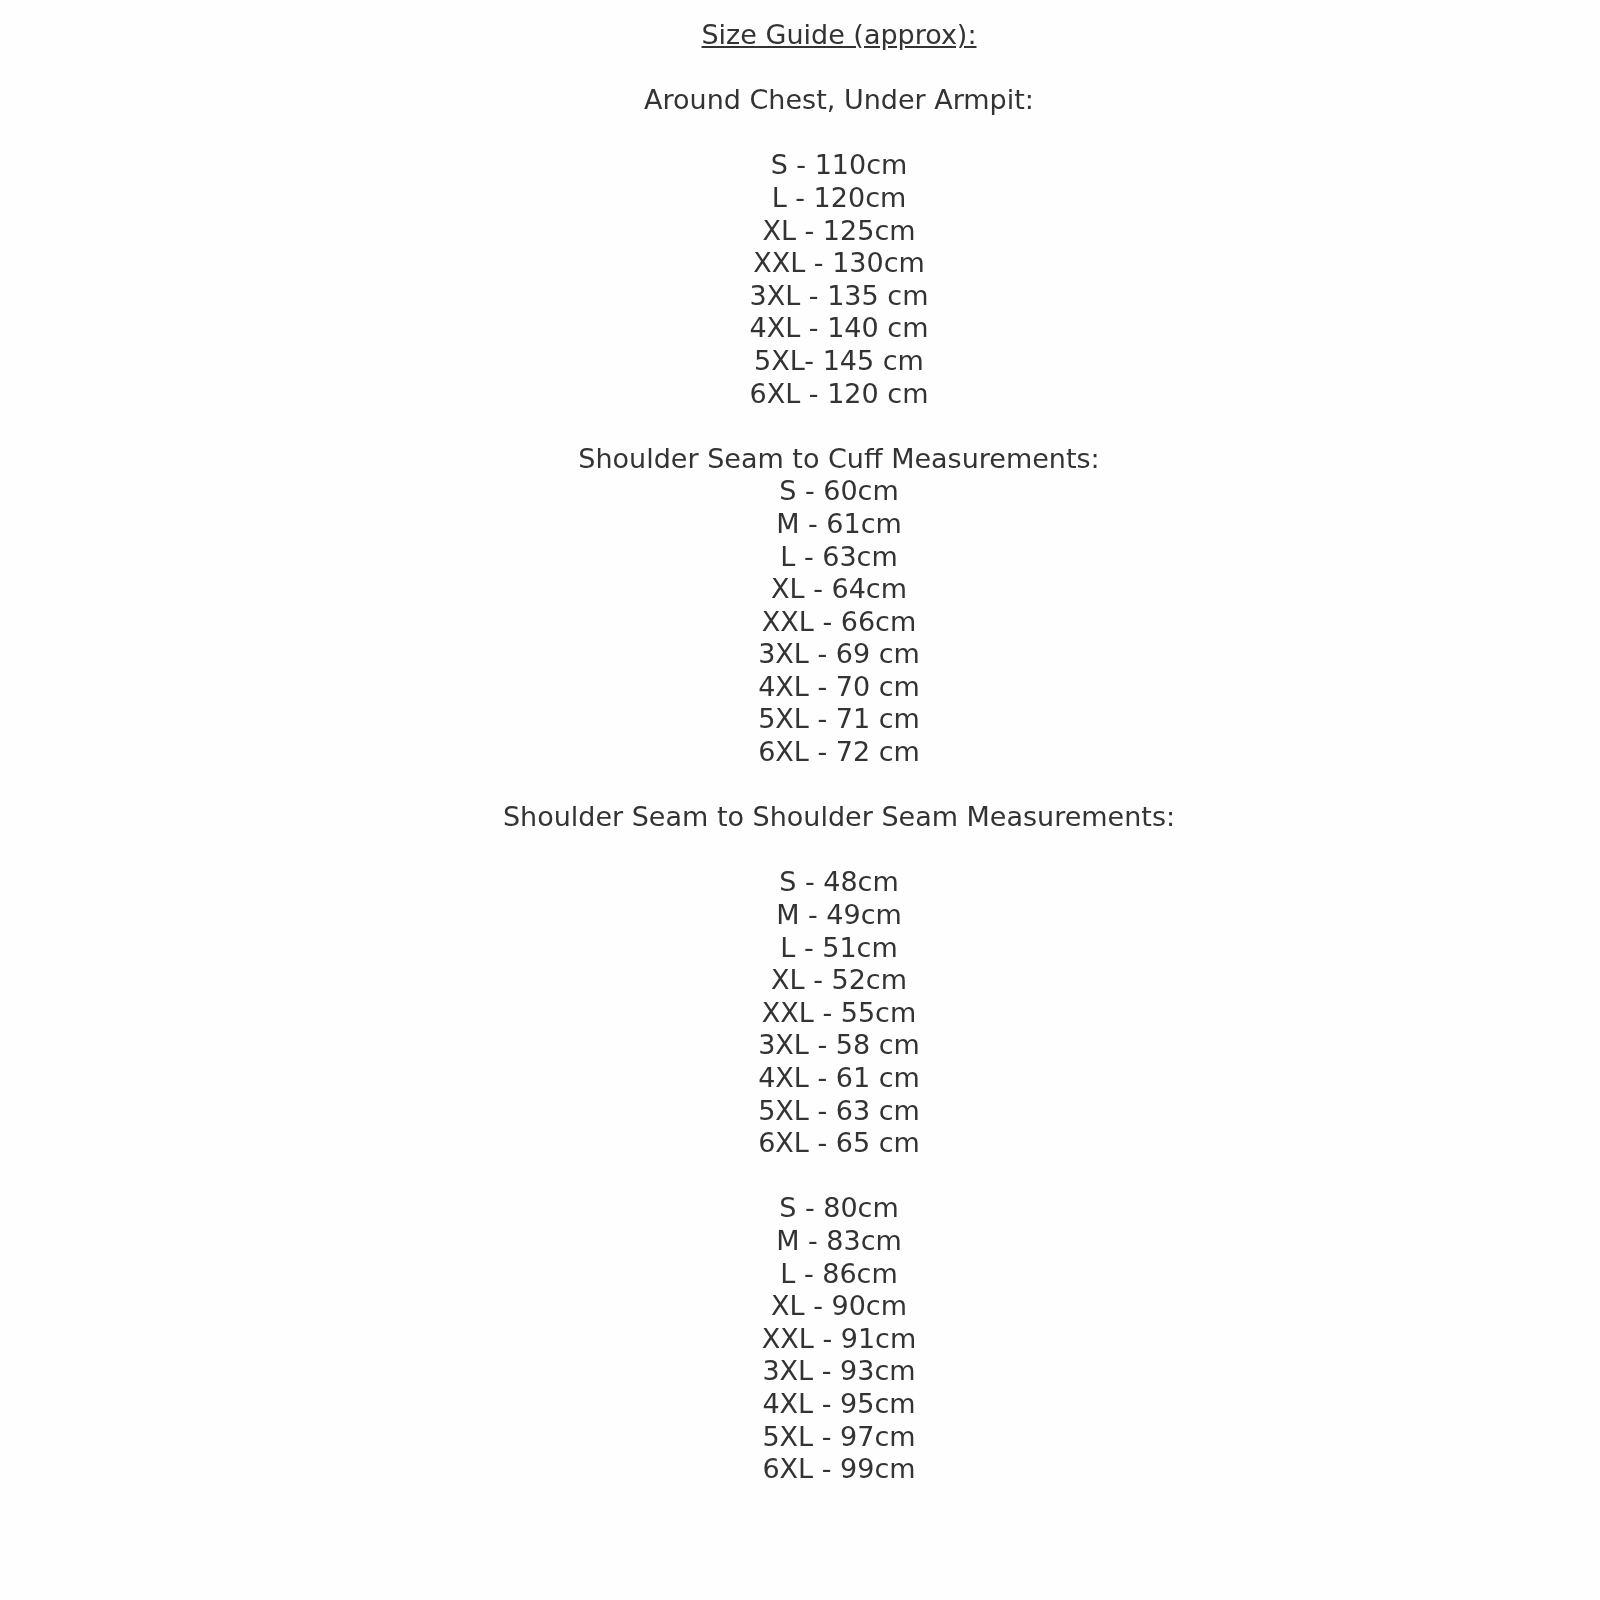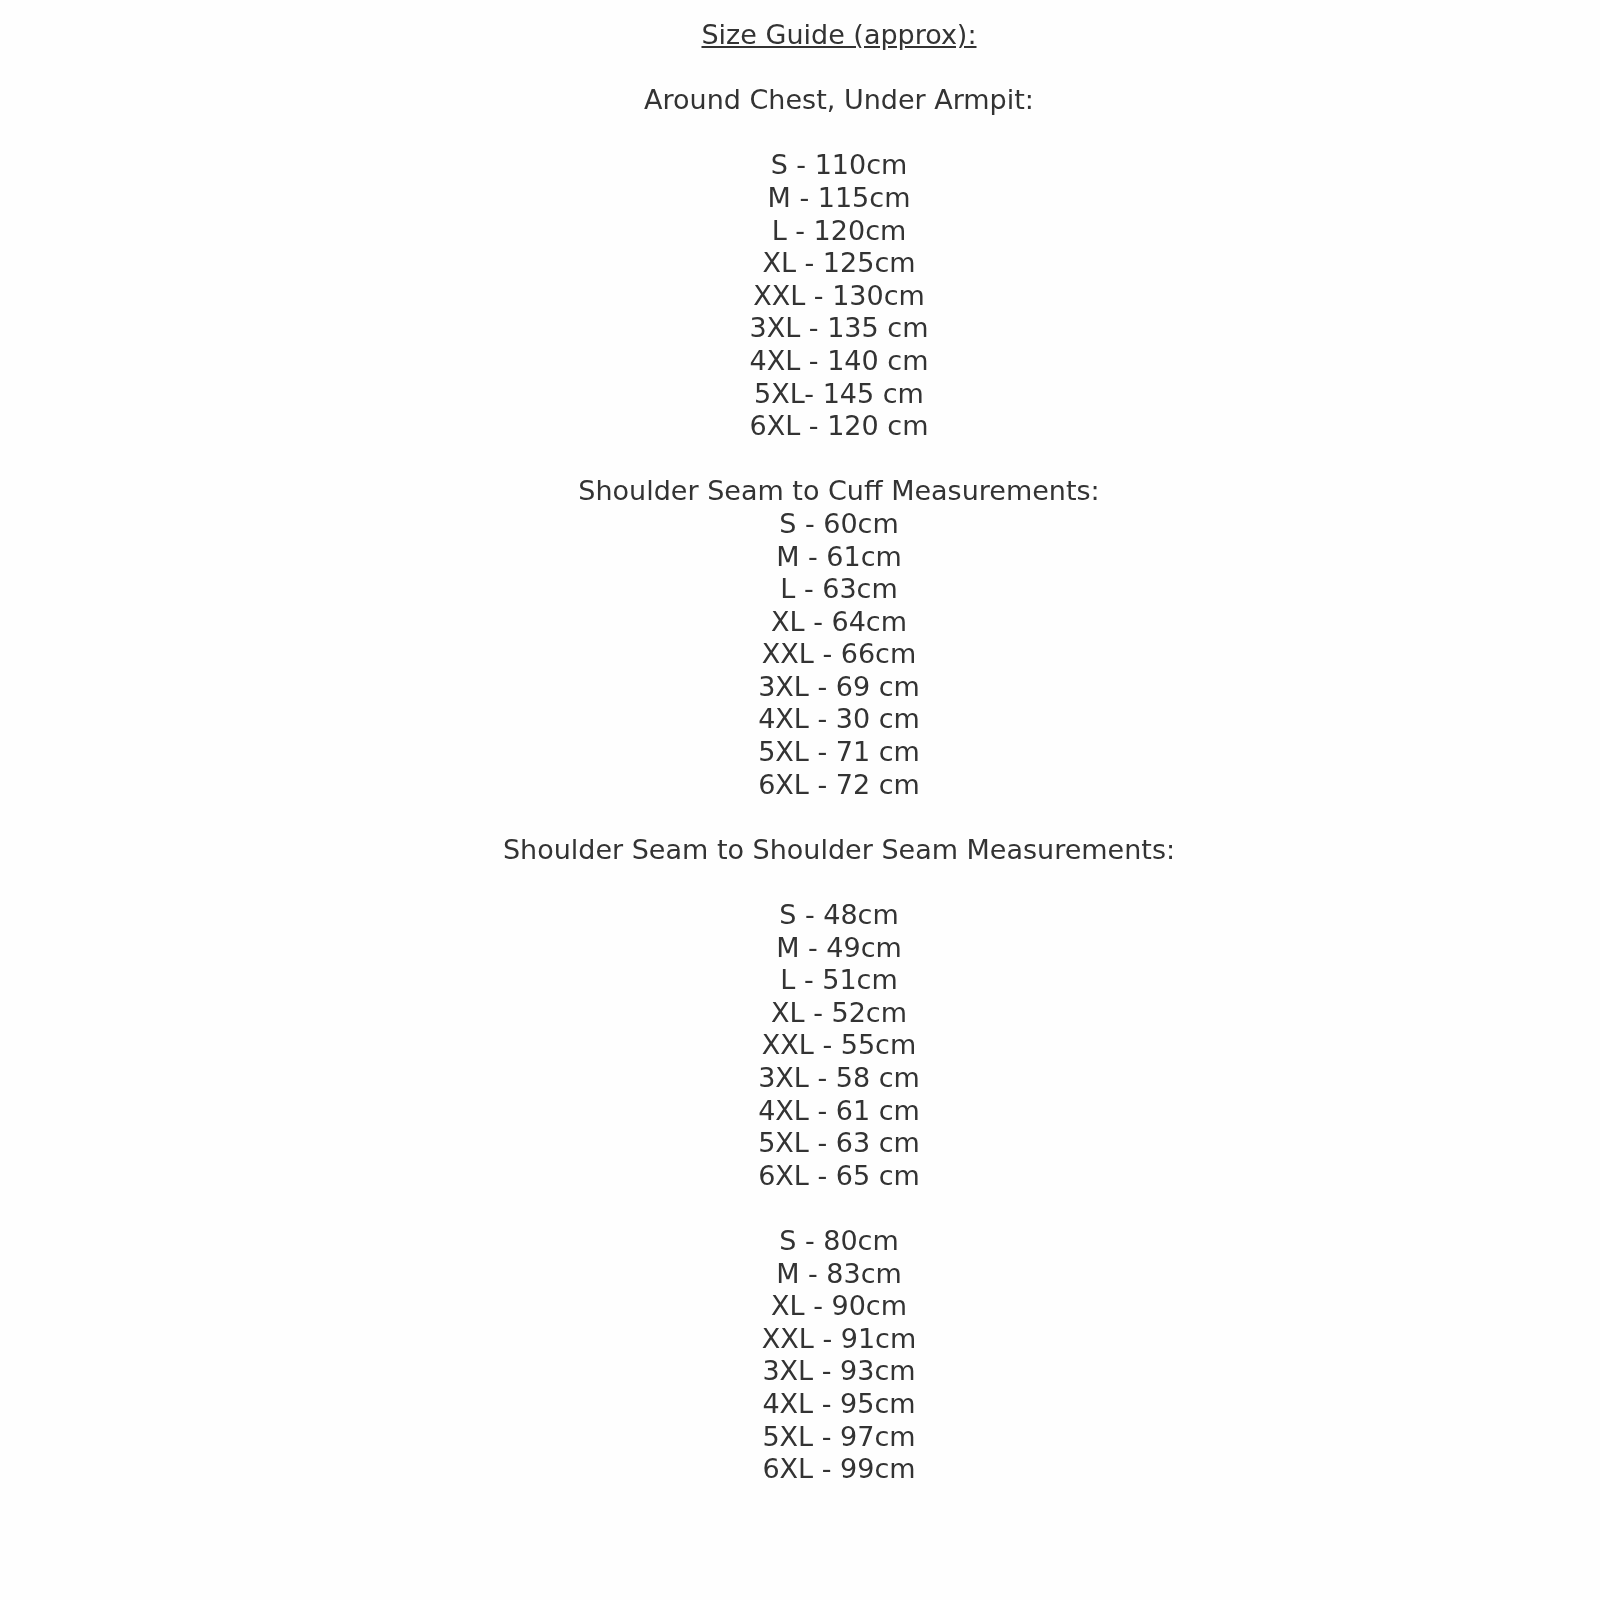--- a/index.html
+++ b/index.html
@@ -37,54 +37,54 @@
 </head>
 <body style="color: rgb(51, 51, 51); background: rgb(254, 254, 254);">
 
 <main class="doc">
   <div class="line title">Size Guide (approx):</div>
   <div>
       <div class="line blank">&nbsp;</div>
       <div class="line heading">Around Chest, Under Armpit:</div>
       <div class="line blank">&nbsp;</div>
       <div class="line size-item">S - 110cm</div>
-      <div class="line size-item">M - 115cm</div>
       <div class="line size-item">L - 120cm</div>
       <div class="line size-item">XL - 125cm</div>
       <div class="line size-item">XXL - 130cm</div>
       <div class="line size-item">3XL - 135 cm</div>
       <div class="line size-item">4XL - 140 cm</div>
       <div class="line size-item">5XL- 145 cm</div>
       <div class="line size-item">6XL - 120 cm</div>
       <div class="line blank">&nbsp;</div>
       <div class="line heading">Shoulder Seam to Cuff Measurements:</div>
       <div class="line size-item">S - 60cm</div>
       <div class="line size-item">M - 61cm</div>
       <div class="line size-item">L - 63cm</div>
       <div class="line size-item">XL - 64cm</div>
       <div class="line size-item">XXL - 66cm</div>
       <div class="line size-item">3XL - 69 cm</div>
-      <div class="line size-item">4XL - 30 cm</div>
+      <div class="line size-item">4XL - 70 cm</div>
       <div class="line size-item">5XL - 71 cm</div>
       <div class="line size-item">6XL - 72 cm</div>
       <div class="line blank">&nbsp;</div>
       <div class="line heading">Shoulder Seam to Shoulder Seam Measurements:</div>
       <div class="line blank">&nbsp;</div>
       <div class="line size-item">S - 48cm</div>
       <div class="line size-item">M - 49cm</div>
       <div class="line size-item">L - 51cm</div>
       <div class="line size-item">XL - 52cm</div>
       <div class="line size-item">XXL - 55cm</div>
       <div class="line size-item">3XL - 58 cm</div>
       <div class="line size-item">4XL - 61 cm</div>
       <div class="line size-item">5XL - 63 cm</div>
       <div class="line size-item">6XL - 65 cm</div>
       <div class="line blank">&nbsp;</div>
       <div class="line size-item">S - 80cm</div>
       <div class="line size-item">M - 83cm</div>
+      <div class="line size-item">L - 86cm</div>
       <div class="line size-item">XL - 90cm</div>
       <div class="line size-item">XXL - 91cm</div>
       <div class="line size-item">3XL - 93cm</div>
       <div class="line size-item">4XL - 95cm</div>
       <div class="line size-item">5XL - 97cm</div>
       <div class="line size-item">6XL - 99cm</div>
     </div>
 </main>
 
 </body></html>

